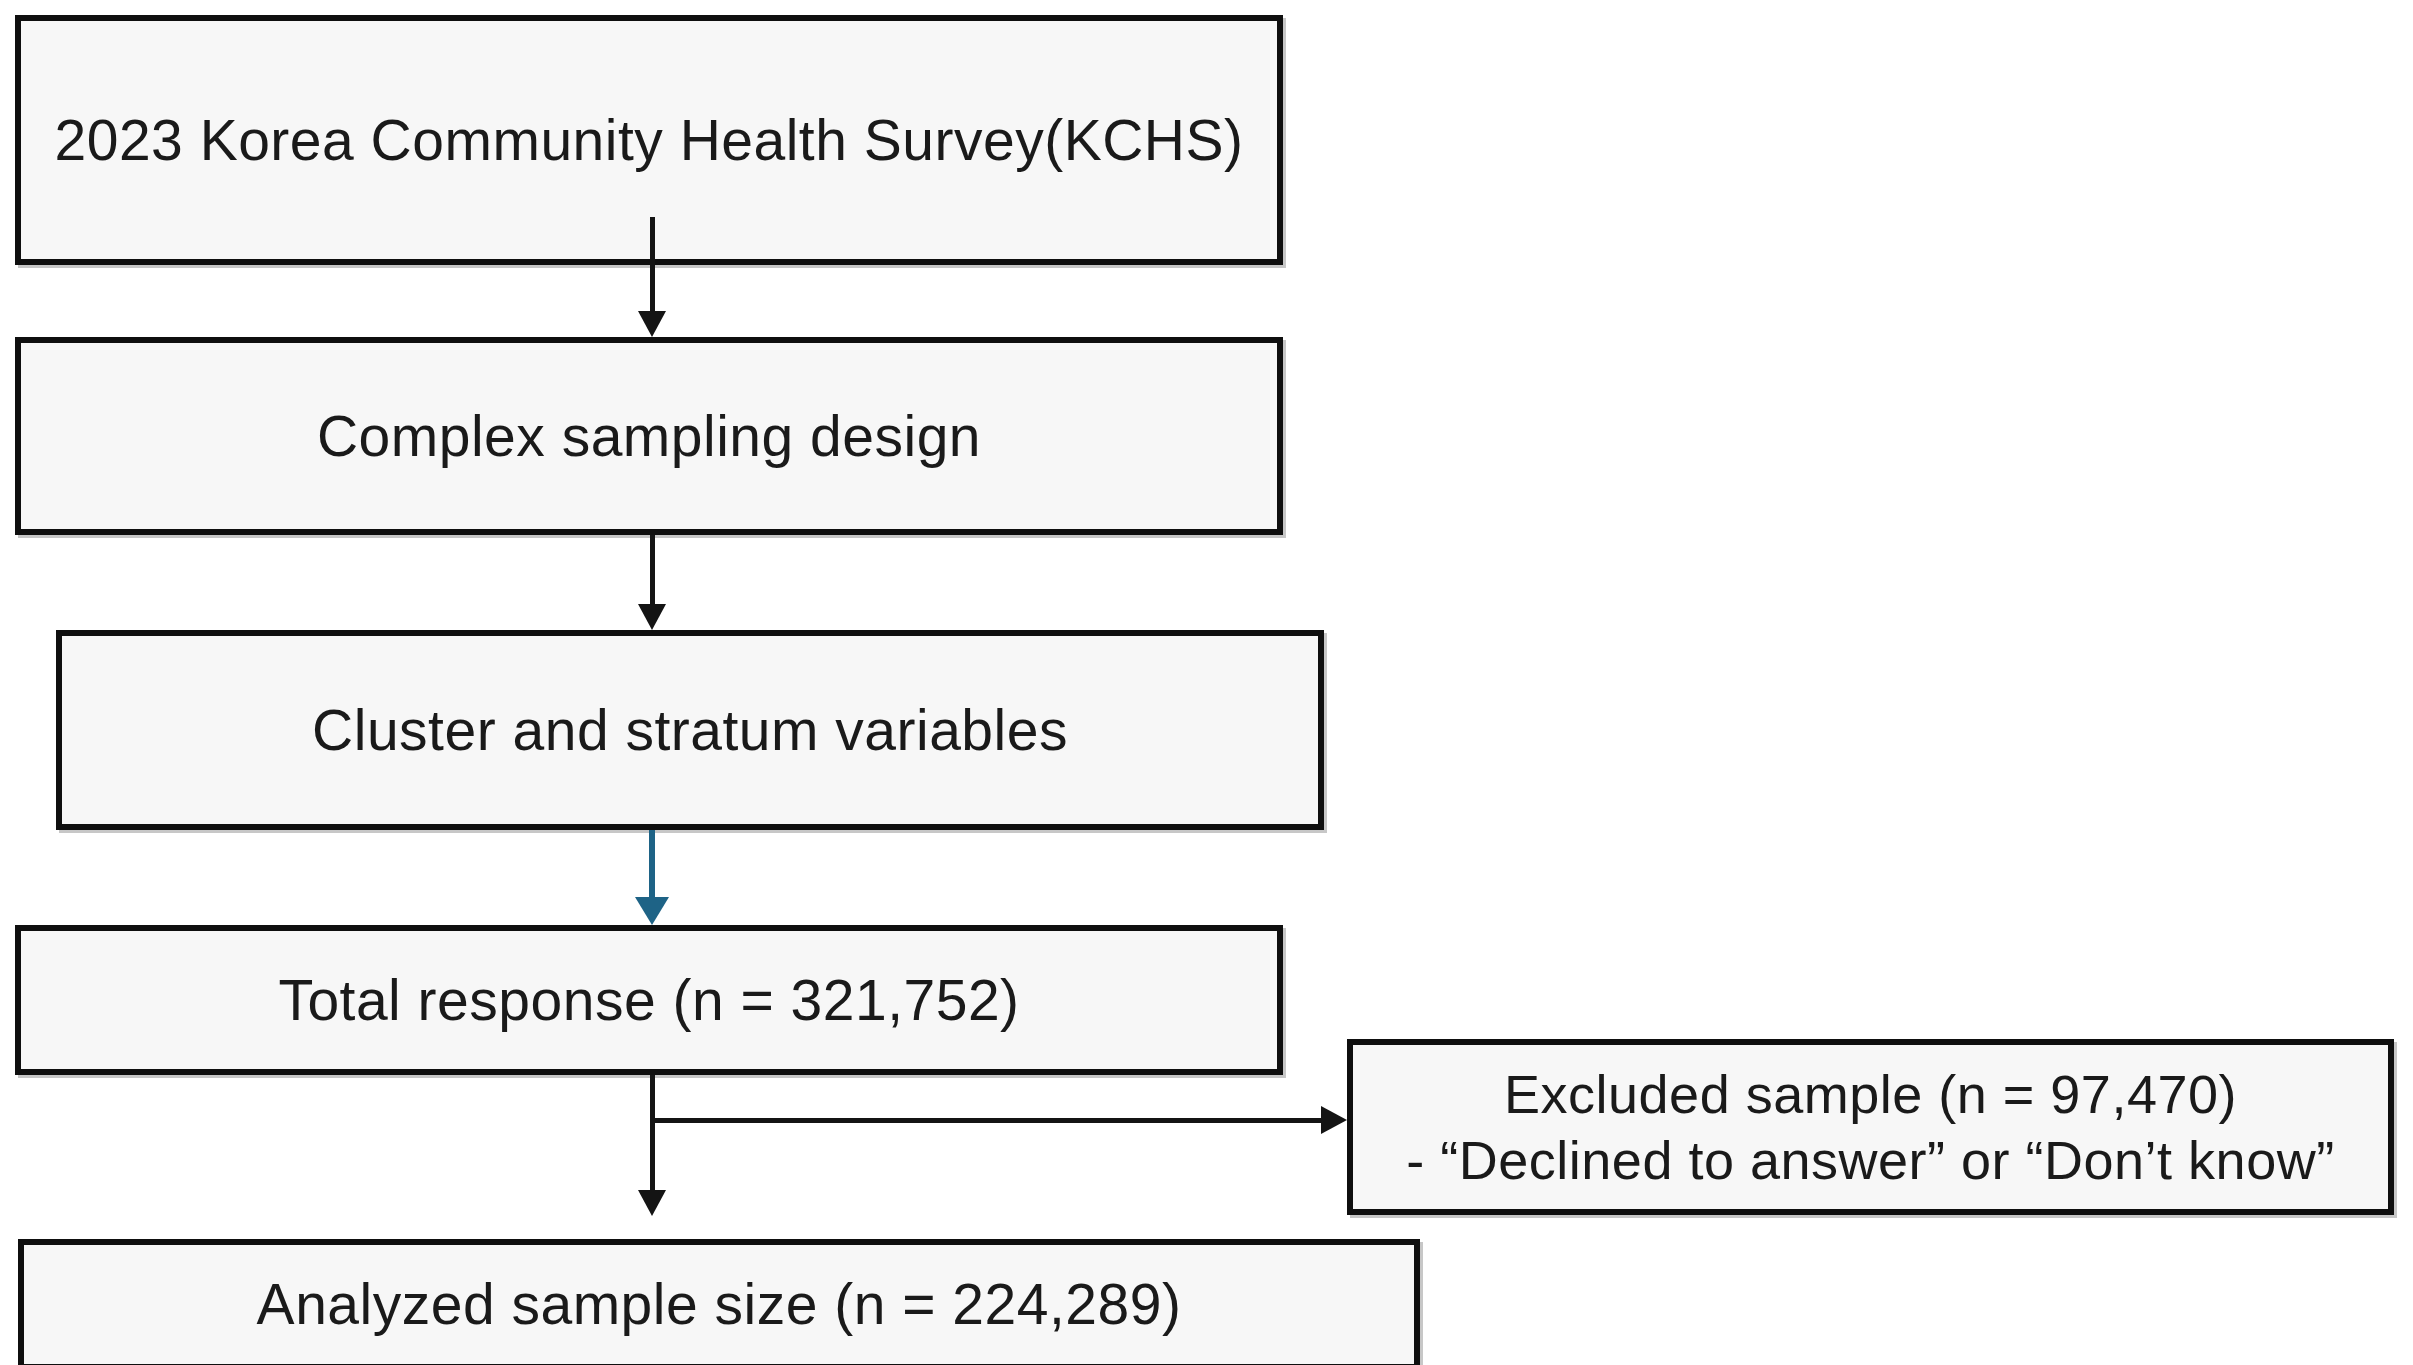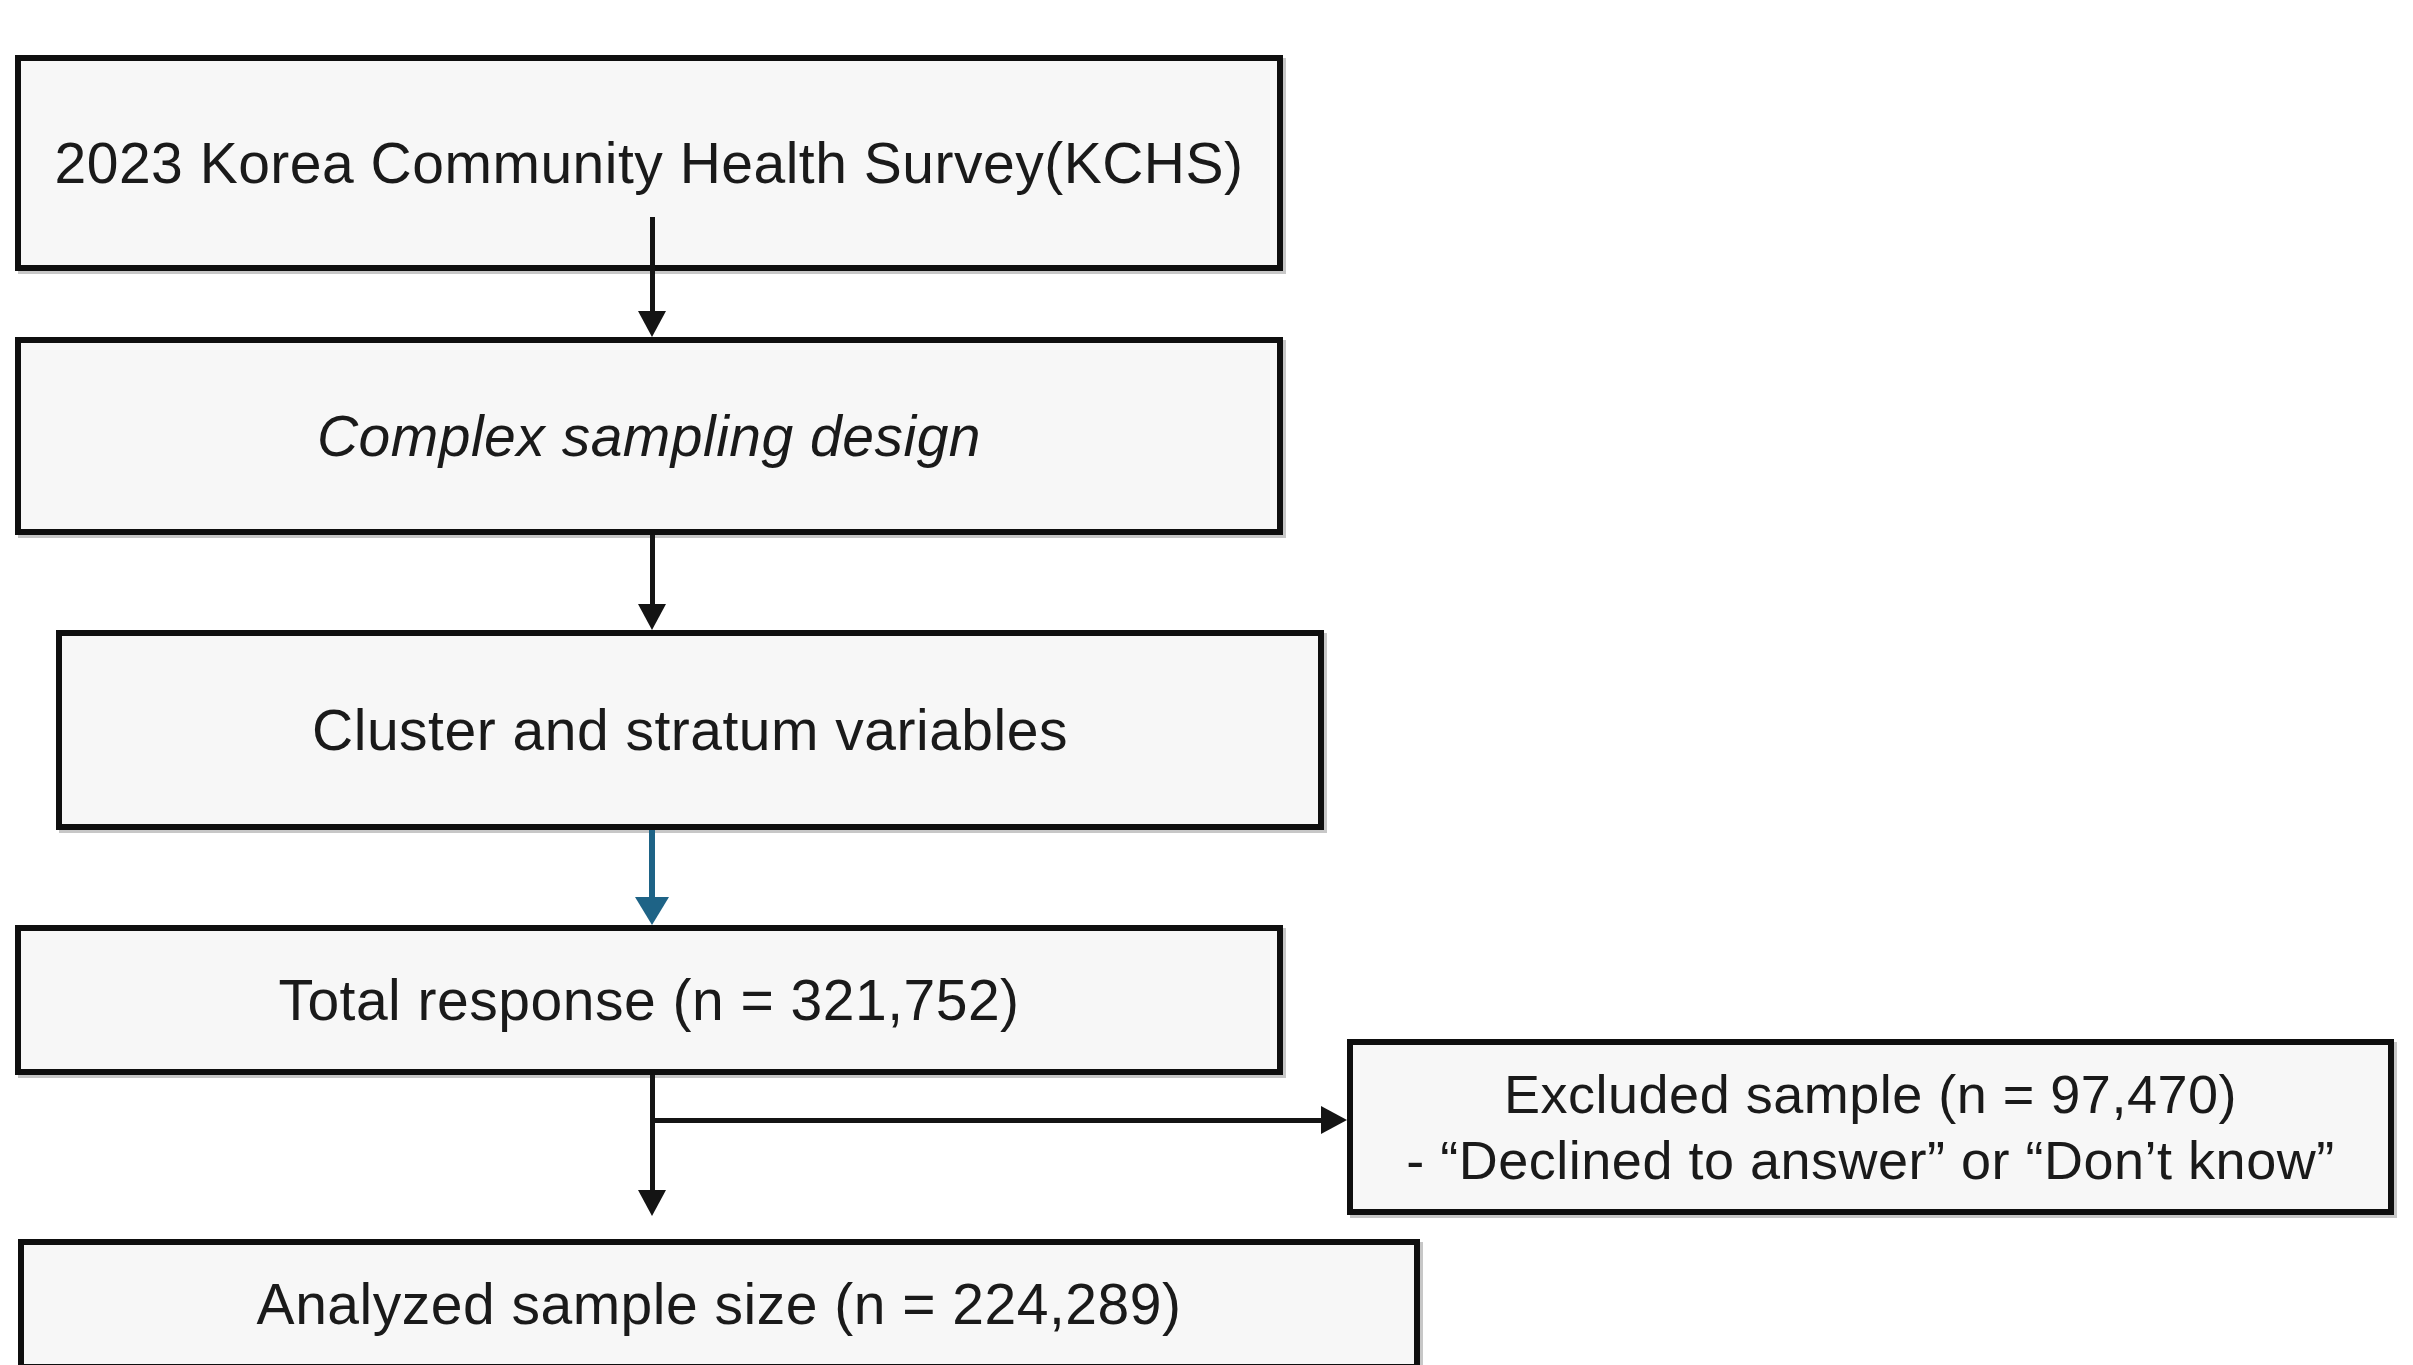--- a/index.html
+++ b/index.html
@@ -30,22 +30,22 @@
     align-items: center;
     justify-content: center;
     text-align: center;
     font-size: 57px;
     line-height: 1.2;
     letter-spacing: 0.5px;
   }
   .box .lbl { display: block; padding: 0 20px; }
 
   
-  .b1 { left: 15px;  top: 15px;   width: 1268px; height: 216px; margin-top: 40px; }
-  .b2 { left: 15px;  top: 337px;  width: 1268px; height: 198px; font-style: italic; }
+  .b1 { left: 15px;  top: 15px;   width: 1268px; height: 250px; }
+  .b2 { left: 15px;  top: 337px;  width: 1268px; height: 198px; }
   .b3 { left: 15px;  top: 630px;  width: 1268px; height: 200px; margin-left: 41px; }
   .b4 { left: 15px;  top: 925px;  width: 1268px; height: 150px; }
   .b5 { left: 18px;  top: 1216px; width: 1402px; height: 131px; margin-top: 23px; }
 
   
   .bx { left: 1347px; top: 1039px; width: 1047px; height: 176px; font-size: 54px; line-height: 66px; }
 
   
   .vline {
     position: absolute;

